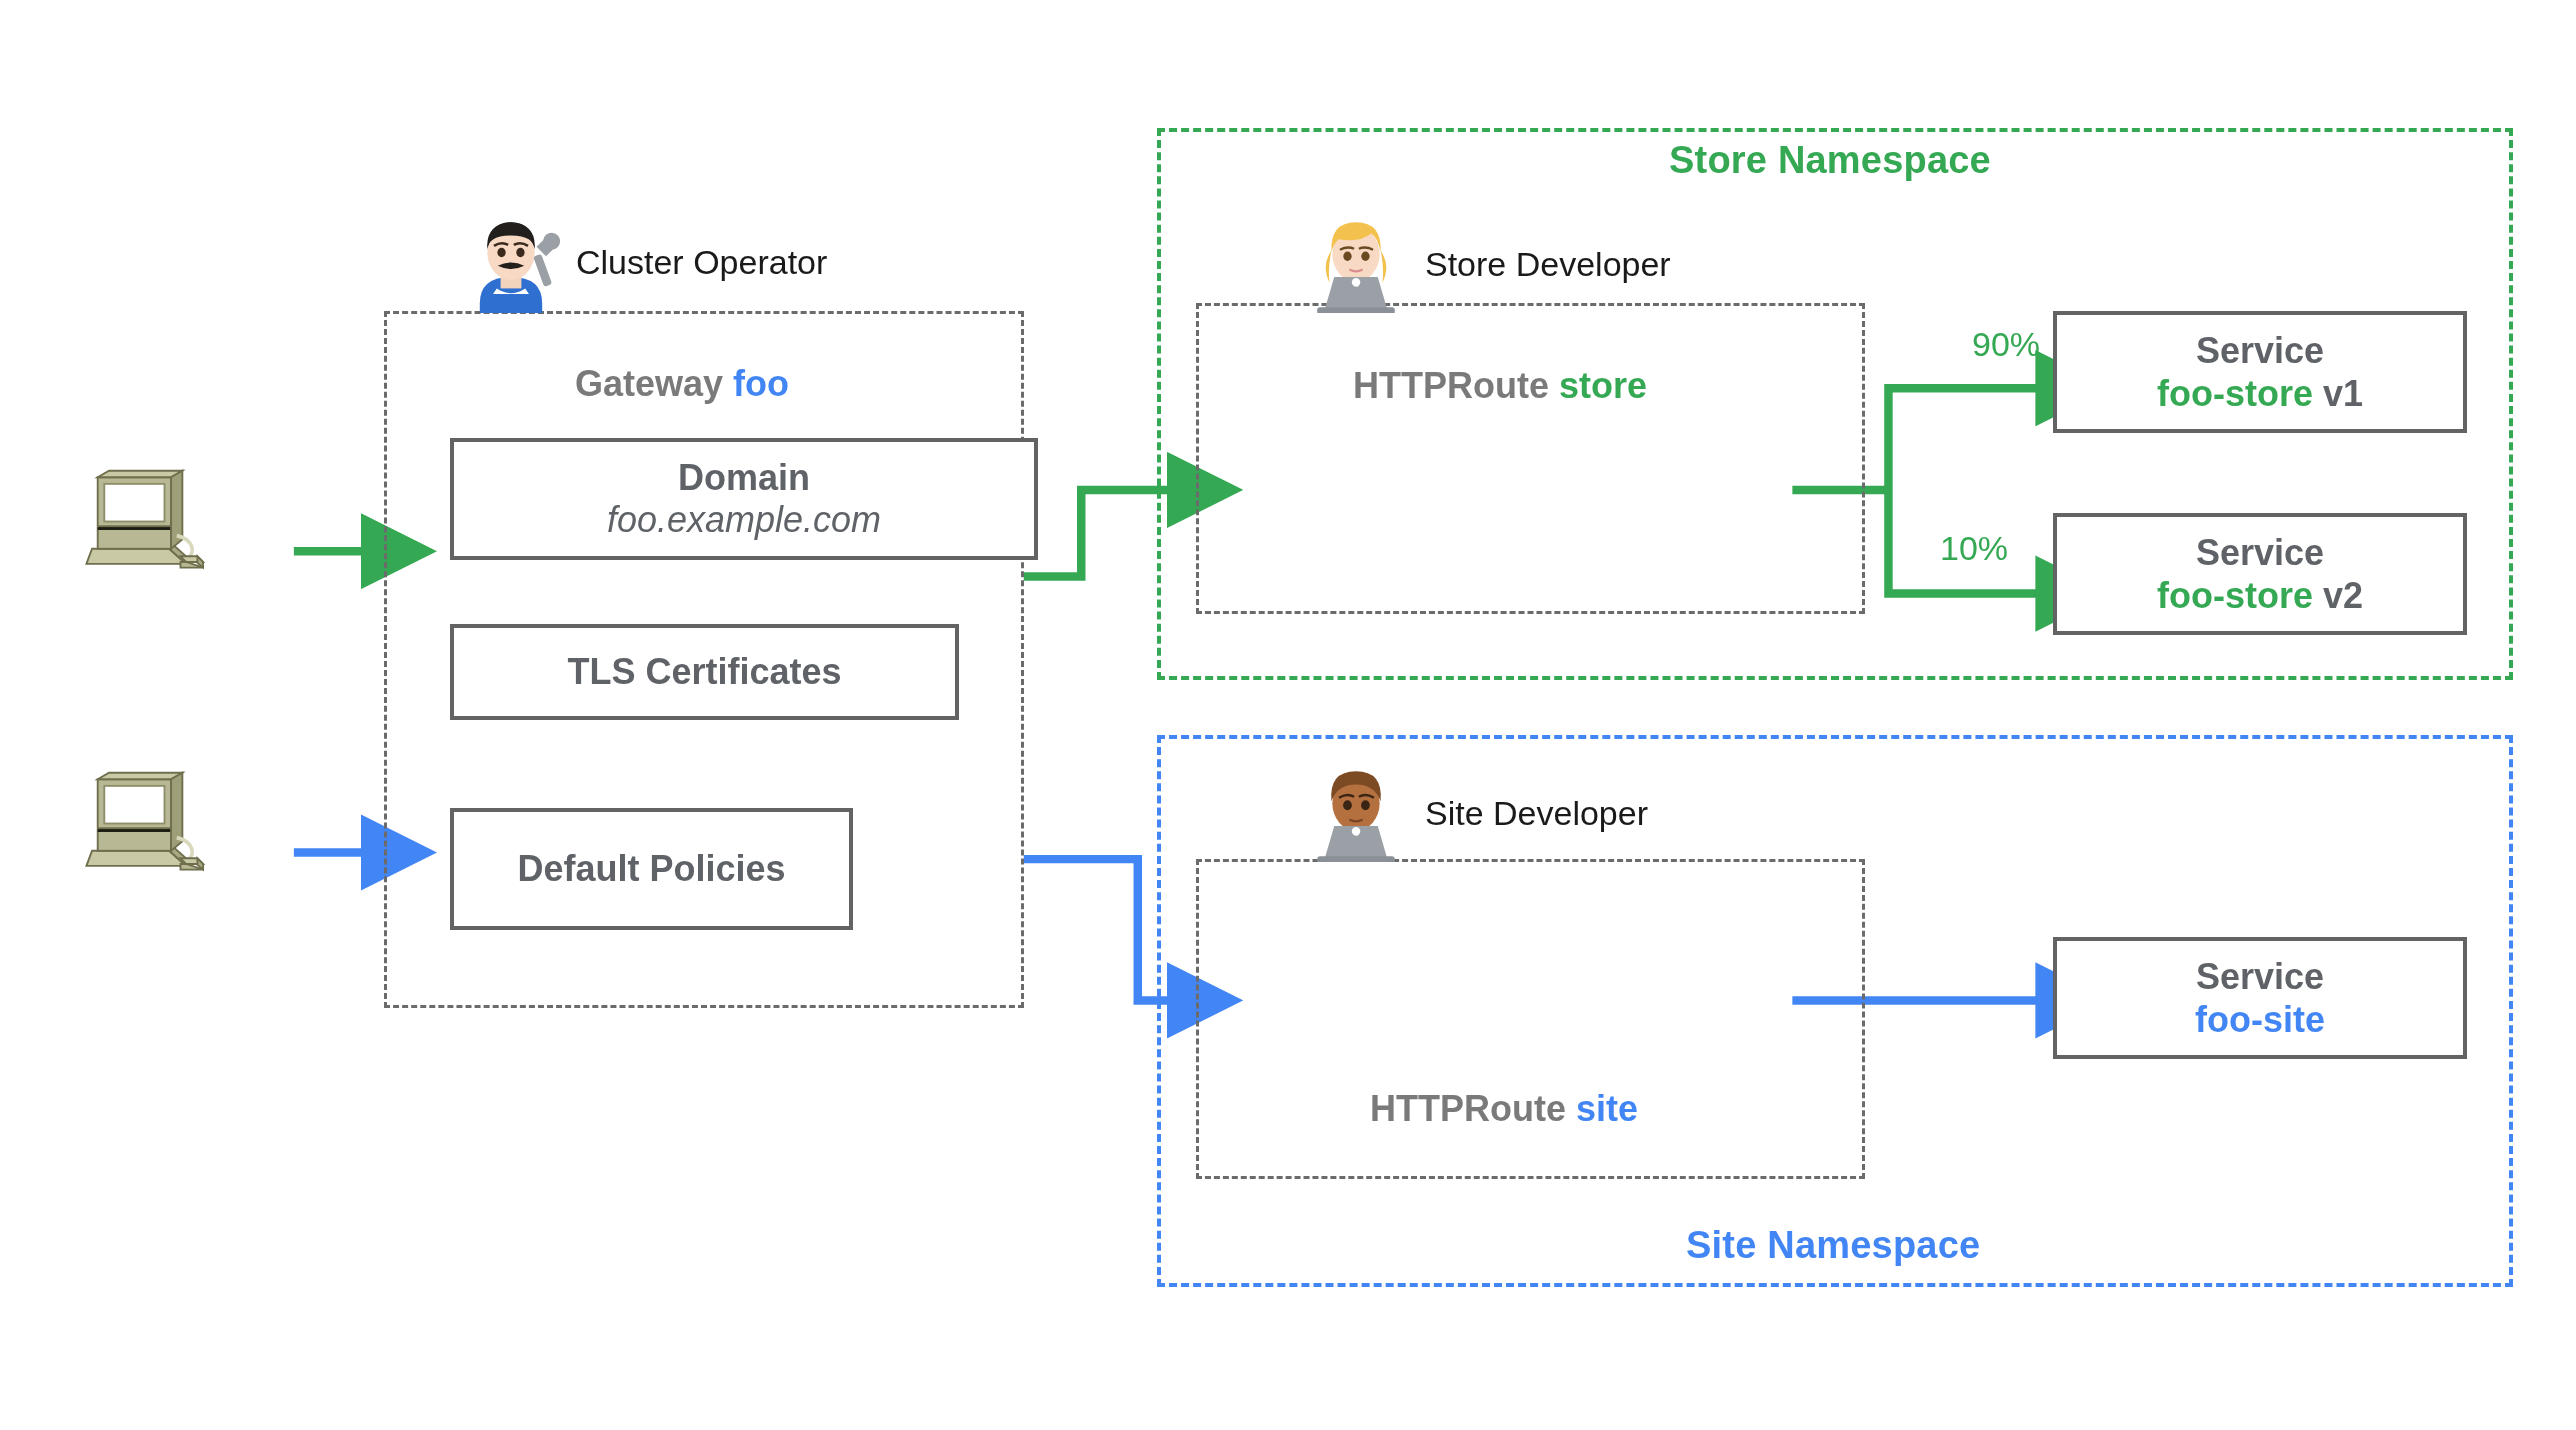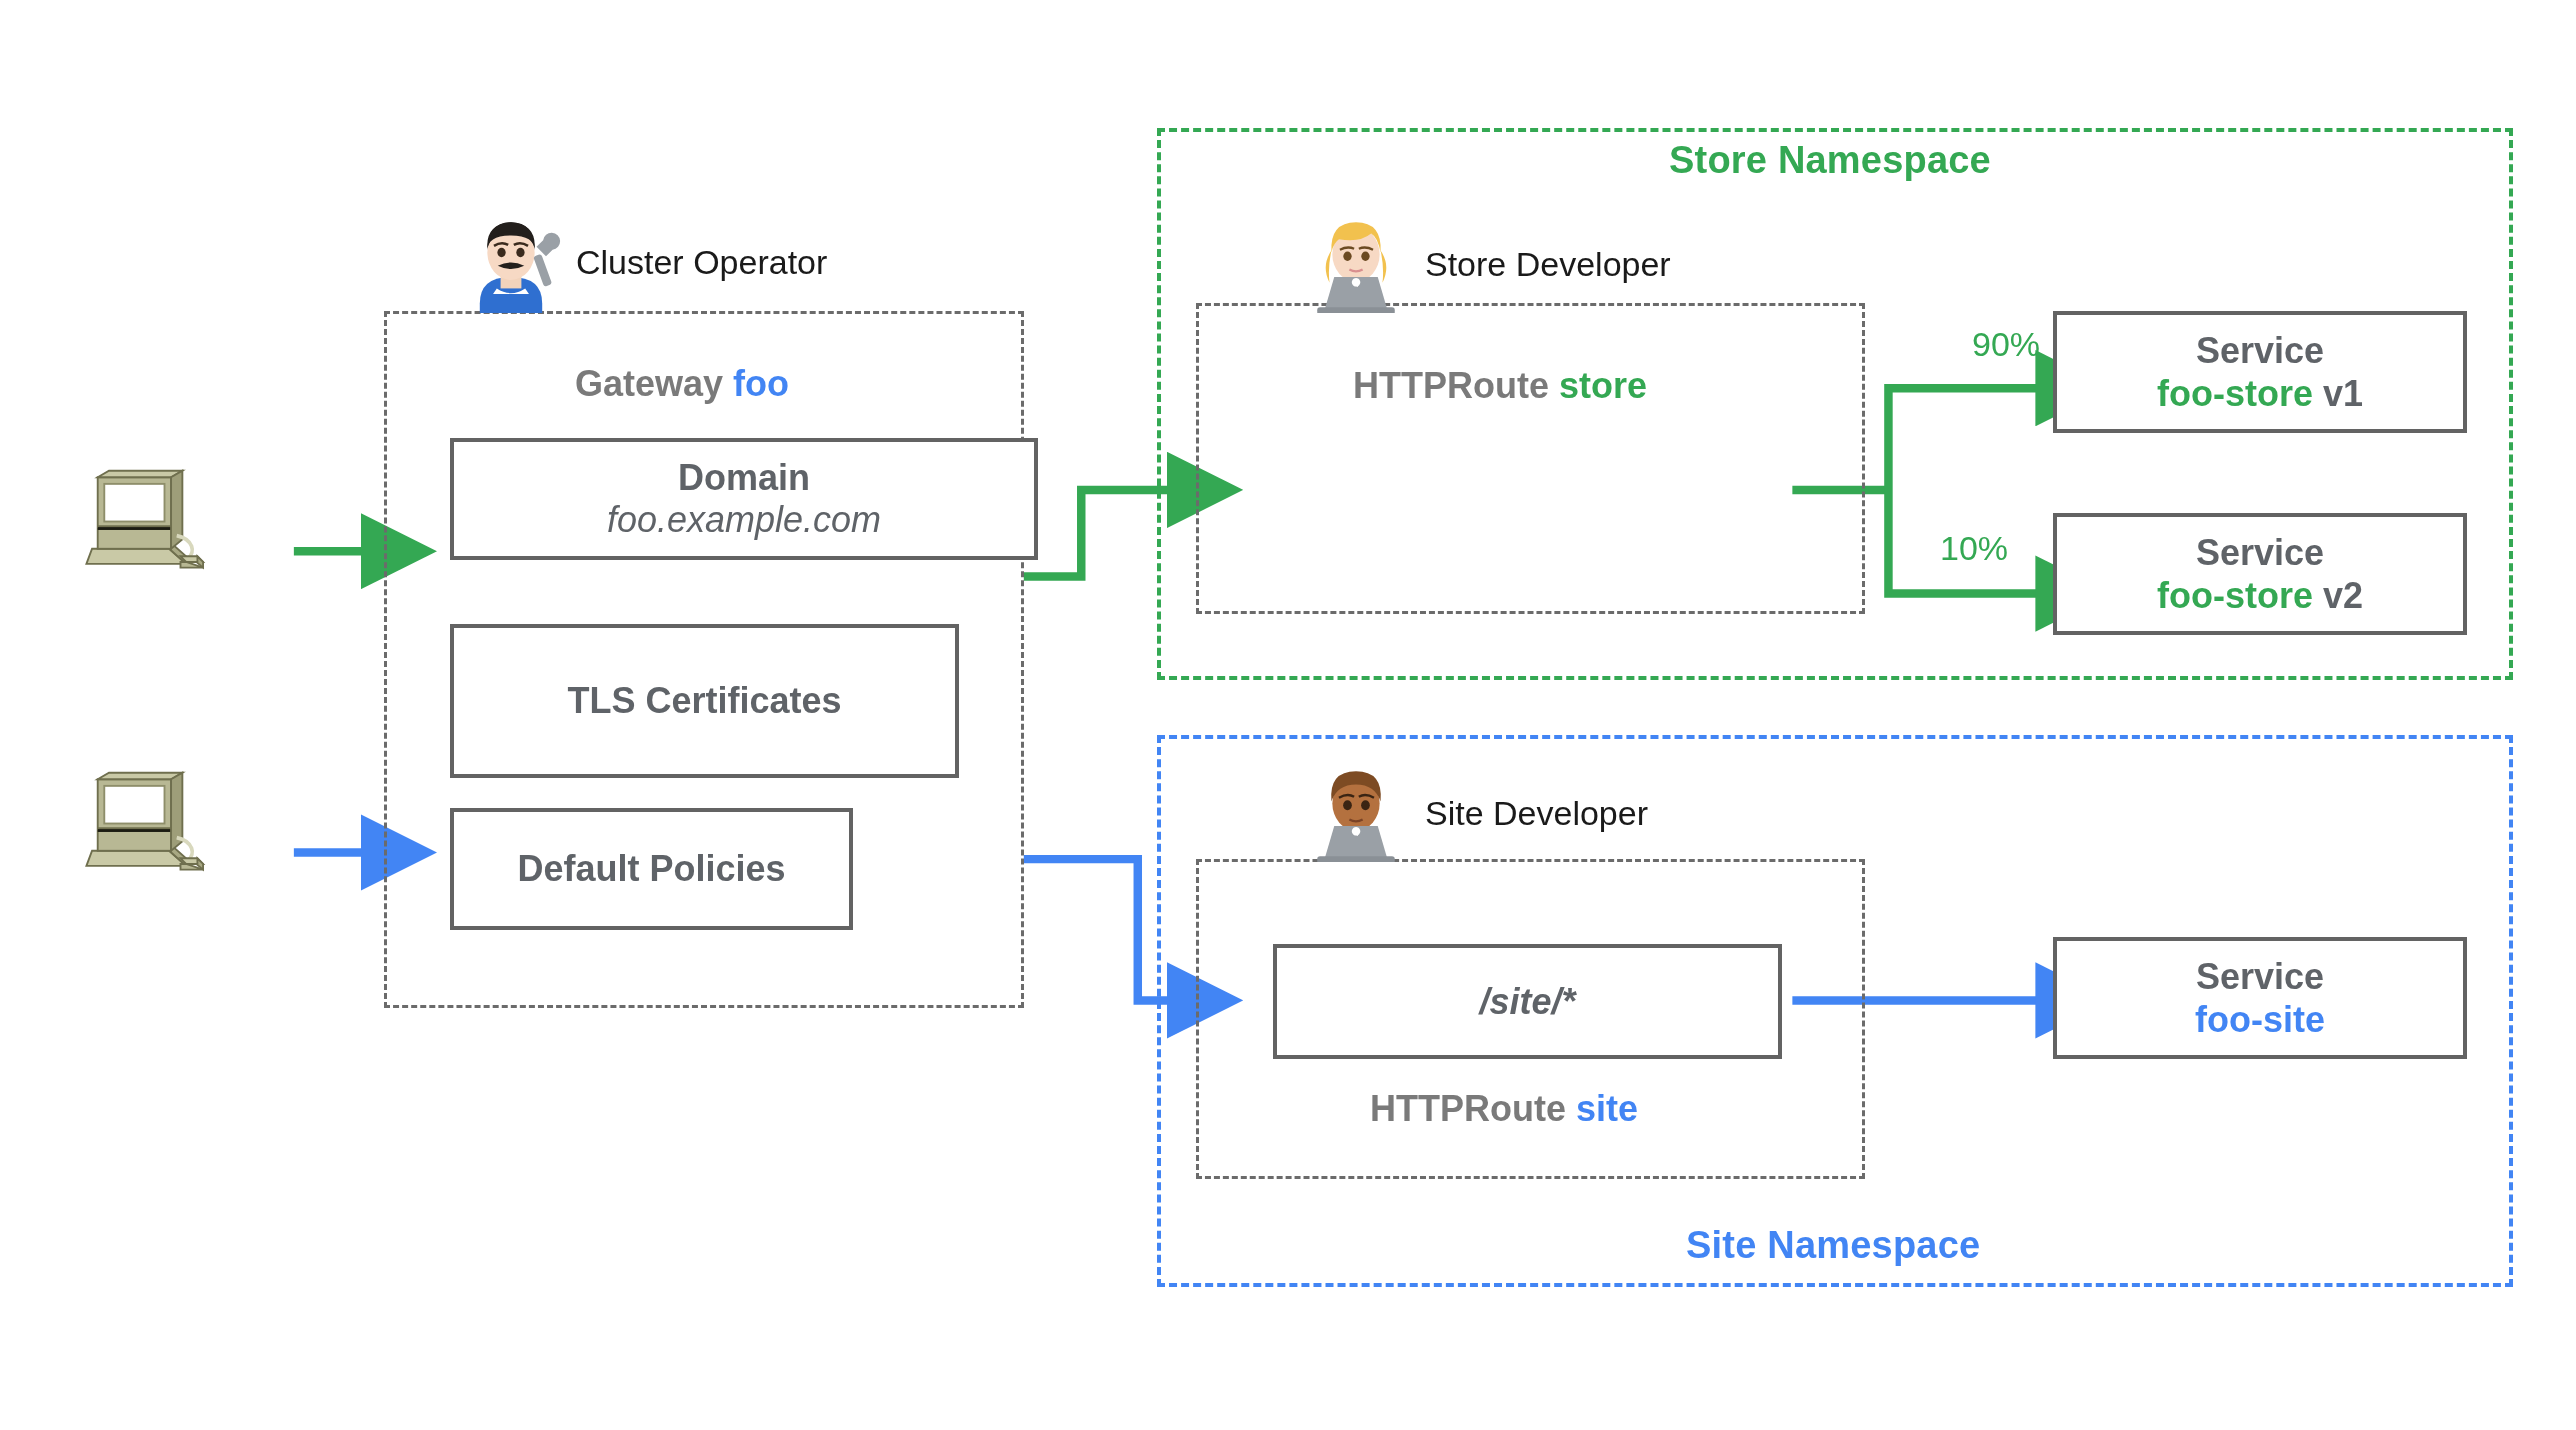--- a/index.html
+++ b/index.html
@@ -172,21 +172,21 @@
   <div class="res-title" style="left:575px;top:363px;">
     <span>Gateway</span>
     <span class="accent-blue">foo</span>
   </div>
 
   <div class="solidbox" style="left:450px;top:438px;width:588px;height:122px;">
     <div class="l1">Domain</div>
     <div class="l2">foo.example.com</div>
   </div>
 
-  <div class="solidbox" style="left:450px;top:624px;width:509px;height:154px;">
+  <div class="solidbox" style="left:450px;top:624px;width:509px;height:96px;">
     <div class="l1">TLS Certificates</div>
   </div>
 
   <div class="solidbox" style="left:450px;top:808px;width:403px;height:122px;">
     <div class="l1">Default Policies</div>
   </div>
 
   <div class="ns ns-store" style="left:1157px;top:128px;width:1356px;height:552px;"></div>
   <div class="ns-label store" style="left:1669px;top:139px;">
     <span>Store Namespace</span>
@@ -264,23 +264,20 @@
       <path d="M22 106 l10 -34 h46 l10 34 z" fill="#9aa0a6"></path>
       <rect x="14" y="104" width="82" height="8" rx="3" fill="#8a9096"></rect>
       <path d="M55 82 a4.5 4.5 0 1 1 0.1 0 z" fill="#ffffff"></path>
       <path d="M55 77 q3 2 1 5" stroke="#ffffff" stroke-width="1.6" fill="none"></path>
     </svg>
   </div>
   <div class="persona" style="left:1425px;top:786px;">
     <span>Site Developer</span>
   </div>
 
-  <div class="solidbox" style="left:1273px;top:944px;width:509px;height:115px;">
-    <div class="path-txt">/site/*</div>
-  </div>
 
   <div class="res-title" style="left:1370px;top:1088px;">
     <span>HTTPRoute</span>
     <span class="accent-blue">site</span>
   </div>
 
   <div class="solidbox" style="left:2053px;top:937px;width:414px;height:122px;">
     <div class="svc1">Service</div>
     <div class="svc2 accent-blue">foo-site</div>
   </div>

